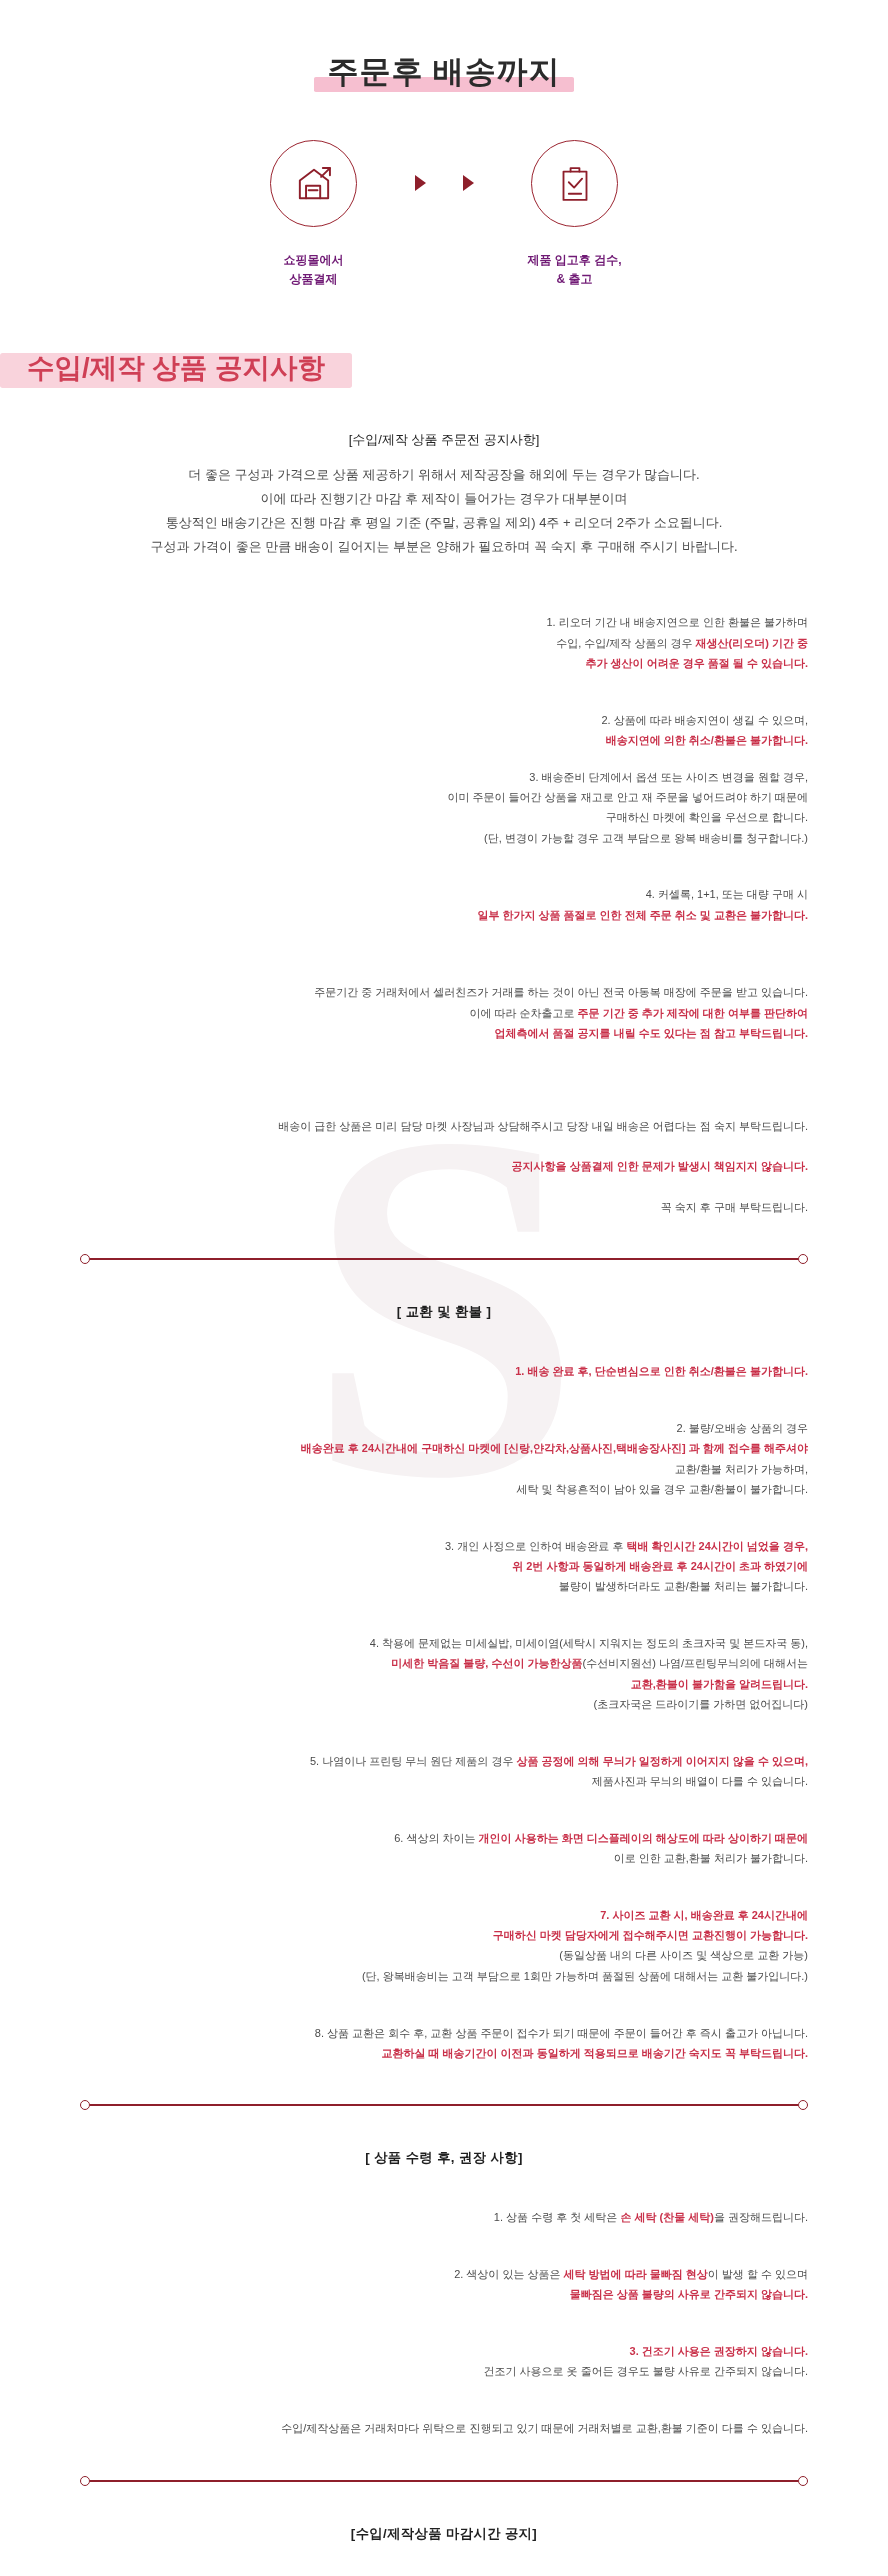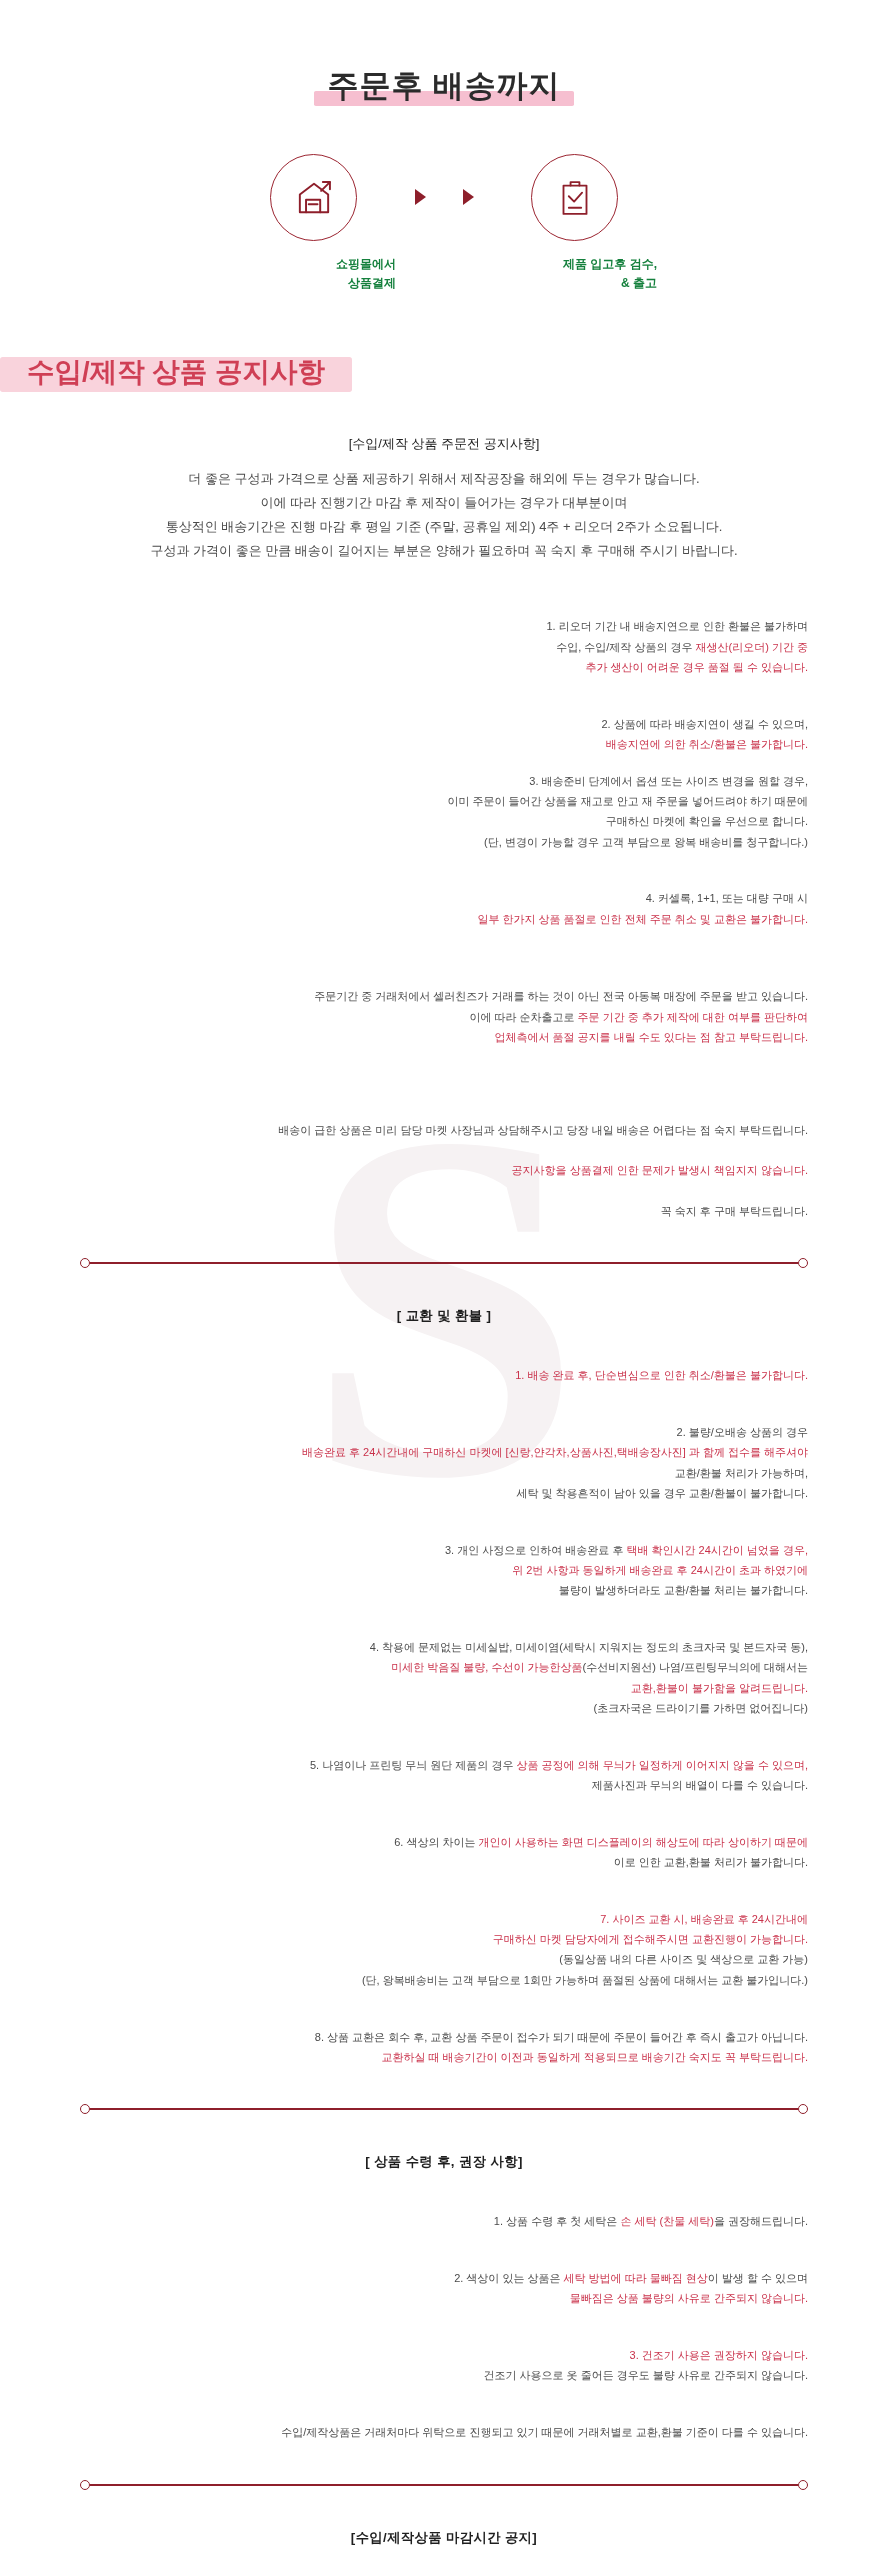--- a/index.html
+++ b/index.html
@@ -34,21 +34,21 @@
     z-index: 0;
     user-select: none;
     font-family: "Liberation Serif", serif;
   }
 
   .content { position: relative; z-index: 2; }
 
   
   .top-title-wrap {
     text-align: center;
-    padding-top: 61px;
+    padding-top: 47px;
   }
   .top-title {
     display: inline-block;
     position: relative;
     font-size: 31px;
     font-weight: bold;
     color: #2b2b2b;
     letter-spacing: 0.9px;
     padding: 3.6px 14px 1.8px 14px;
   }
@@ -80,27 +80,26 @@
     margin: 0 auto;
     border-radius: 50%;
     border: 1.8px solid #9b2430;
     display: flex;
     align-items: center;
     justify-content: center;
     background: #fff;
   }
   .circle svg { display: block; }
   .step-label {
-    margin-top: 14px;
+    margin-top: 24px;
     font-size: 12px;
     line-height: 1.55;
-    color: #15803d;
+    color: #701a75;
     font-weight: bold;
     white-space: pre-line;
-    text-align: right;
   }
   .arrow {
     width: 48px;
     height: 85px;
     display: flex;
     align-items: center;
     justify-content: center;
   }
   .arrow .tri {
     width: 0; height: 0;
@@ -188,21 +187,21 @@
   .item {
     text-align: right;
     font-size: 11px;
     line-height: 1.85;
     color: #4a4a4a;
     white-space: pre-line;
     margin-bottom: 16px;
   }
   .item .red {
     color: #c9314a;
-    font-weight: normal;
+    font-weight: bold;
     margin-top: 36px;
   }
   .spacer-40 { height: 36px; }
   .spacer-24 { height: 21px; }
 </style>
 </head>
 <body>
 
 <div class="page">
 

